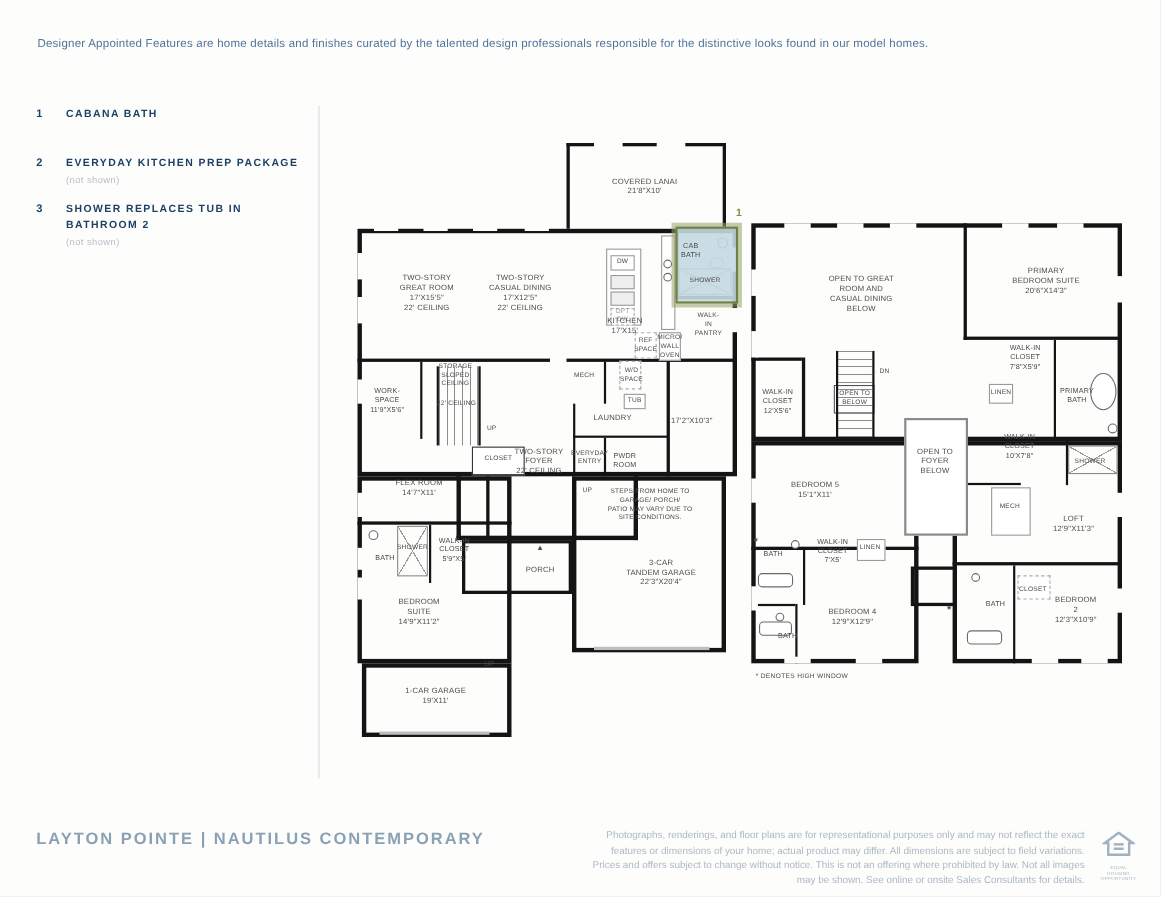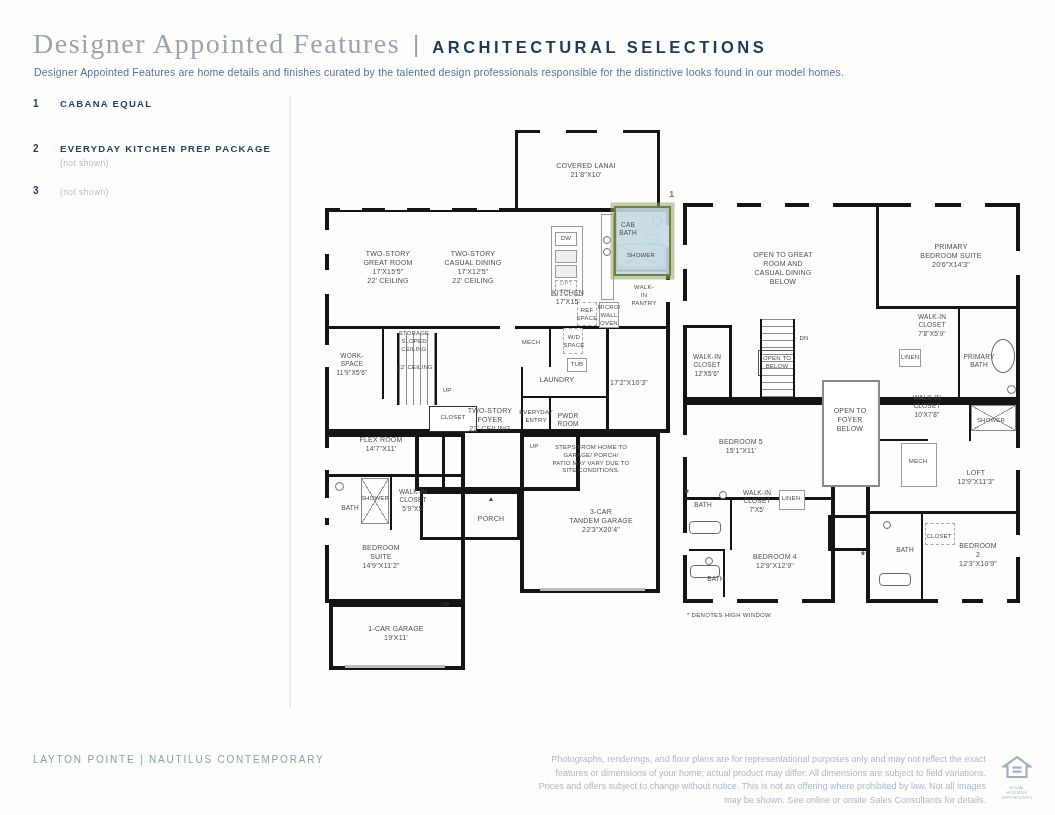--- a/index.html
+++ b/index.html
@@ -45,57 +45,54 @@
   .circle{border:1.2px solid #6a6a6a;border-radius:50%;background:#fff;}
   .room-label{position:absolute;transform:translate(-50%,-50%);font-size:7px;line-height:1.3;
               letter-spacing:.2px;color:#4c4c4c;text-align:center;white-space:pre-line;z-index:6;}
   .highlight{position:absolute;left:289px;top:76px;width:53px;height:66px;z-index:3;
              border:2px solid #6e813f;box-shadow:0 0 0 3.5px rgba(150,163,102,.55);
              background:rgba(196,217,225,.9);}
   .marker1{position:absolute;left:344px;top:58px;font-size:9.5px;font-weight:bold;color:#7d8e49;z-index:7;}
   .plan-note{position:absolute;left:4px;top:409px;font-size:6px;letter-spacing:.3px;color:#4c4c4c;z-index:6;}
   
   .footer-left{position:absolute;left:33px;top:754px;}
-  .fl-line{font-size:10px;font-weight:normal;letter-spacing:1.8px;color:#8aa1b5;margin-bottom:5px;}
+  .fl-line{font-size:15px;font-weight:bold;letter-spacing:1.8px;color:#8aa1b5;margin-bottom:5px;}
   .disclaimer{position:absolute;left:528px;top:753px;width:458px;text-align:right;
               font-size:9px;line-height:1.5;color:#acb8c3;}
   .eh-logo{position:absolute;left:999px;top:756px;width:36px;text-align:center;}
   .eh-caption{font-size:4px;line-height:1.2;color:#a0b1c1;letter-spacing:.3px;margin-top:1px;}
 </style>
 </head>
 <body>
 
 <div class="page">
 
   <div class="header">
-    <div class="title-row">
-      <span class="t-serif">Designer Appointed Features</span>
-      <span class="t-sep">|</span>
-      <span class="t-caps">ARCHITECTURAL SELECTIONS</span>
-    </div>
     <p class="subtitle">Designer Appointed Features are home details and finishes curated by the talented design professionals responsible for the distinctive looks found in our model homes.</p>
   </div>
 
   <div class="features">
     <div class="feature">
       <span class="fnum">1</span>
       <div class="fbody">
-        <div class="flabel">CABANA EQUAL</div>
+        <div class="flabel">CABANA BATH</div>
       </div>
     </div>
     <div class="feature" style="margin-bottom:16px;">
       <span class="fnum">2</span>
       <div class="fbody">
         <div class="flabel">EVERYDAY KITCHEN PREP PACKAGE</div>
         <div class="fnote">(not shown)</div>
       </div>
     </div>
     <div class="feature">
       <span class="fnum">3</span>
       <div class="fbody">
+        <div class="flabel">SHOWER REPLACES TUB IN
+BATHROOM 2</div>
         <div class="fnote">(not shown)</div>
       </div>
     </div>
   </div>
 
   <div class="legend-divider"></div>
 
   <div class="plan plan1">
     <div id="p1gfx" class="plan-gfx">
         <div class="ow3" style="left: 190px; top: 0px; width: 145px; height: 78px; border-bottom: none;"></div>

